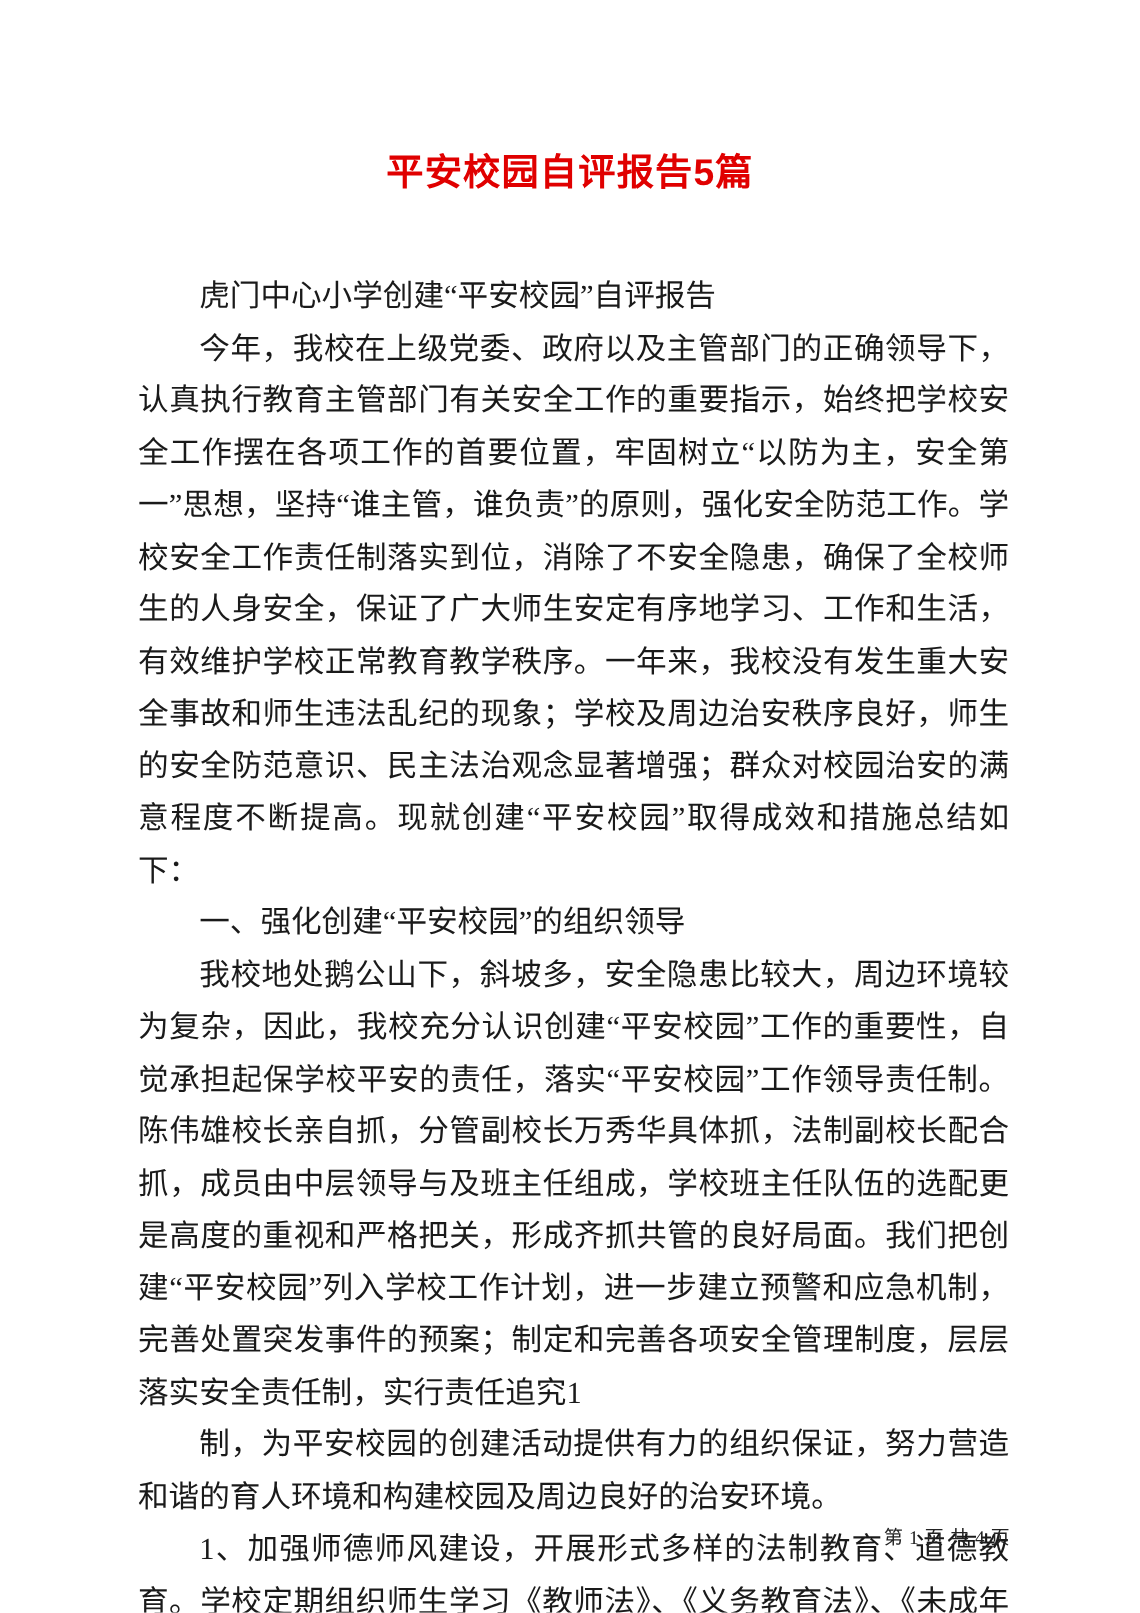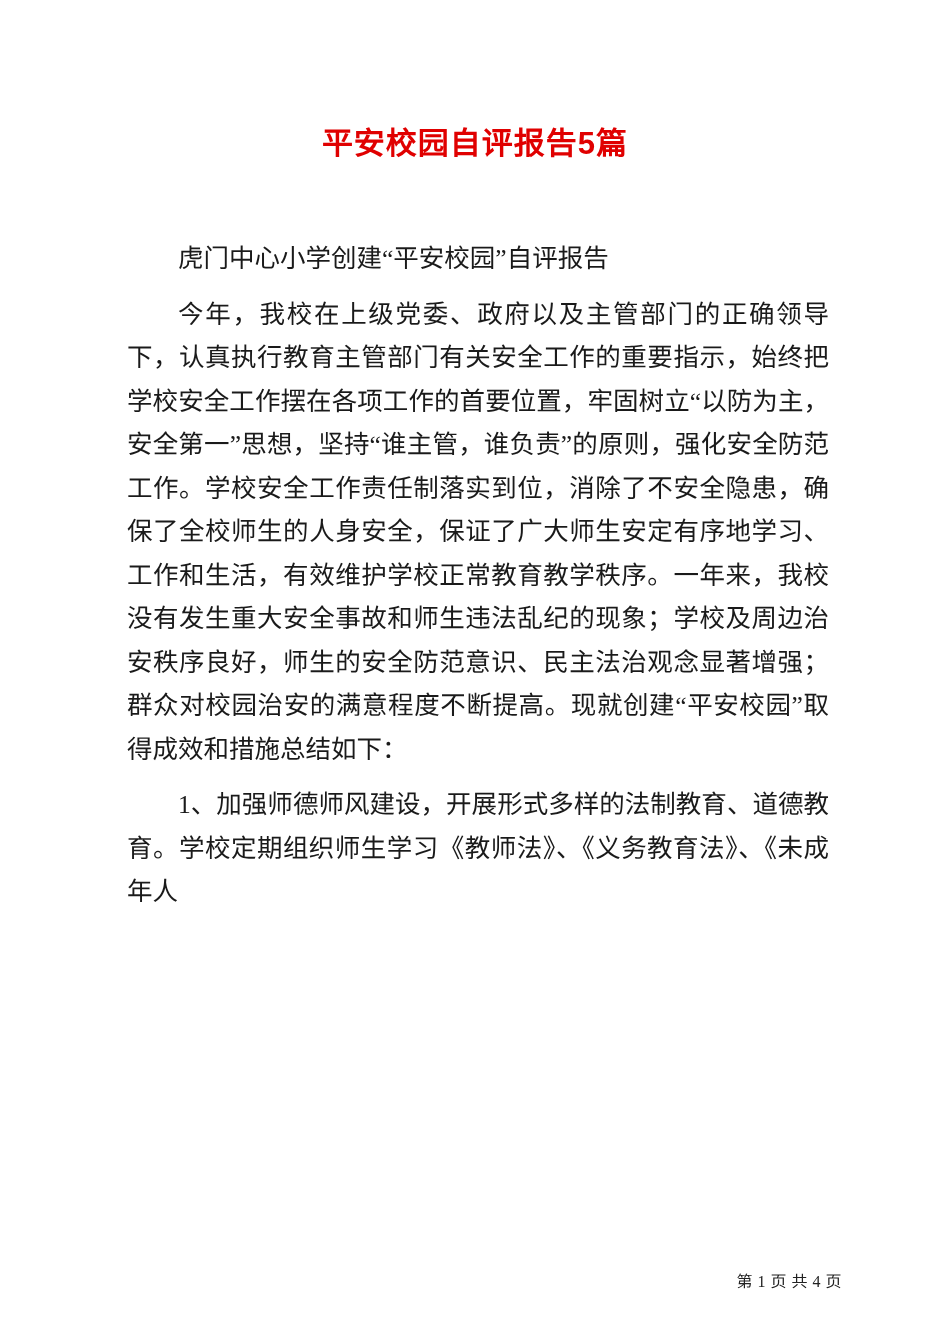--- a/index.html
+++ b/index.html
@@ -43,21 +43,21 @@
     top: 225px;
     width: 726px;
     font-size: 25.5px;
     line-height: 43.5px;
     color: #1a1a1a;
     text-align: justify;
     text-justify: inter-ideograph;
     font-family: "Liberation Serif", "DejaVu Serif", serif;
   }
   .body-text p {
-    margin: 12px;
+    margin: 0;
     padding: 0;
     text-indent: 2em;
   }
   .footer {
     position: absolute;
     right: 108px;
     top: 1268px;
     font-size: 16px;
     color: #222222;
     font-family: Liberation Serif, serif;
@@ -68,19 +68,22 @@
 <body>
 
 <div class="page">
   <div class="page-inner">
 
     <div class="doc-title">平安校园自评报告5篇</div>
 
     <div class="body-text">
       <p>虎门中心小学创建“平安校园”自评报告</p>
       <p>今年，我校在上级党委、政府以及主管部门的正确领导下，认真执行教育主管部门有关安全工作的重要指示，始终把学校安全工作摆在各项工作的首要位置，牢固树立“以防为主，安全第一”思想，坚持“谁主管，谁负责”的原则，强化安全防范工作。学校安全工作责任制落实到位，消除了不安全隐患，确保了全校师生的人身安全，保证了广大师生安定有序地学习、工作和生活，有效维护学校正常教育教学秩序。一年来，我校没有发生重大安全事故和师生违法乱纪的现象；学校及周边治安秩序良好，师生的安全防范意识、民主法治观念显著增强；群众对校园治安的满意程度不断提高。现就创建“平安校园”取得成效和措施总结如下：</p>
+      <p>一、强化创建“平安校园”的组织领导</p>
+      <p>我校地处鹅公山下，斜坡多，安全隐患比较大，周边环境较为复杂，因此，我校充分认识创建“平安校园”工作的重要性，自觉承担起保学校平安的责任，落实“平安校园”工作领导责任制。陈伟雄校长亲自抓，分管副校长万秀华具体抓，法制副校长配合抓，成员由中层领导与及班主任组成，学校班主任队伍的选配更是高度的重视和严格把关，形成齐抓共管的良好局面。我们把创建“平安校园”列入学校工作计划，进一步建立预警和应急机制，完善处置突发事件的预案；制定和完善各项安全管理制度，层层落实安全责任制，实行责任追究1</p>
+      <p>制，为平安校园的创建活动提供有力的组织保证，努力营造和谐的育人环境和构建校园及周边良好的治安环境。</p>
       <p>1、加强师德师风建设，开展形式多样的法制教育、道德教育。学校定期组织师生学习《教师法》、《义务教育法》、《未成年人</p>
     </div>
 
     <div class="footer">第 1 页 共 4 页</div>
 
   </div>
 </div>
 
 </body></html>

